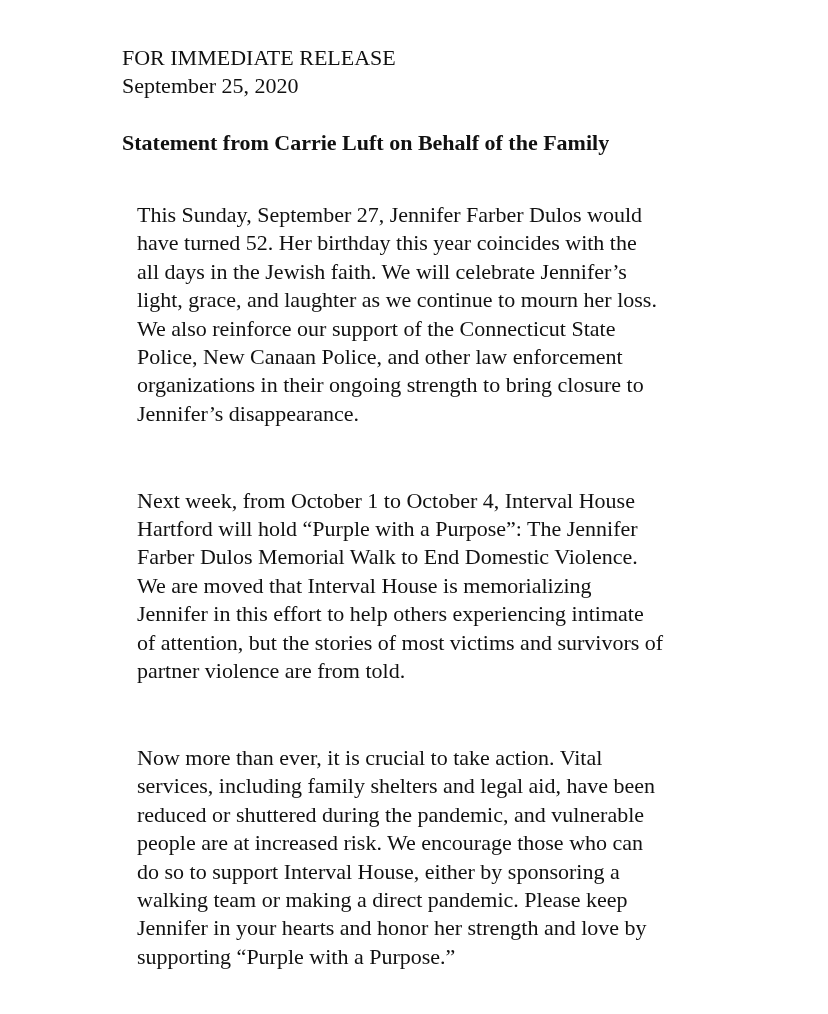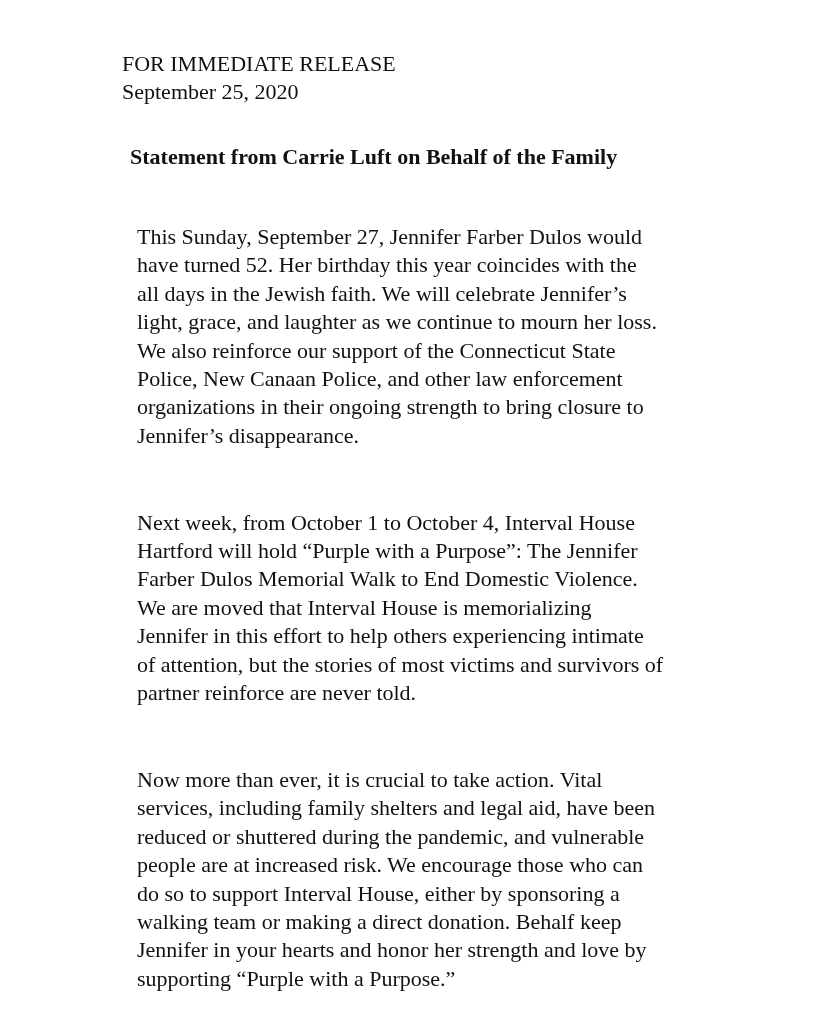--- a/index.html
+++ b/index.html
@@ -11,37 +11,37 @@
       width: 828px;
       height: 1014px;
       overflow: hidden;
       position: relative;
       font-family: "Liberation Serif", "DejaVu Serif", serif;
       color: #111111;
     }
     .page {
       position: absolute;
       left: 122px;
-      top: 50px;
+      top: 44px;
       width: 600px;
       font-size: 22px;
       line-height: 28.4px;
     }
     .line {
       display: block;
       white-space: nowrap;
     }
     .bold {
       font-weight: bold;
     }
     .gap {
       height: 28.4px;
     }
     .header-block { margin: 0; }
-    .title-block { margin: 8px; }
+    .title-block { margin: 0; }
     .para { margin: 15px; }
   </style>
 </head>
 <body>
 
 <div class="page">
 
   <div class="header-block">
     <span class="line">FOR IMMEDIATE RELEASE</span>
     <span class="line">September 25, 2020</span>
@@ -68,29 +68,29 @@
 
   <div class="gap"></div>
 
   <div class="para">
     <span class="line">Next week, from October 1 to October 4, Interval House</span>
     <span class="line">Hartford will hold “Purple with a Purpose”: The Jennifer</span>
     <span class="line">Farber Dulos Memorial Walk to End Domestic Violence.</span>
     <span class="line">We are moved that Interval House is memorializing</span>
     <span class="line">Jennifer in this effort to help others experiencing intimate</span>
     <span class="line">of attention, but the stories of most victims and survivors of</span>
-    <span class="line">partner reinforce are never told.</span>
+    <span class="line">partner violence are from told.</span>
   </div>
 
   <div class="gap"></div>
 
   <div class="para">
     <span class="line">Now more than ever, it is crucial to take action. Vital</span>
     <span class="line">services, including family shelters and legal aid, have been</span>
     <span class="line">reduced or shuttered during the pandemic, and vulnerable</span>
     <span class="line">people are at increased risk. We encourage those who can</span>
     <span class="line">do so to support Interval House, either by sponsoring a</span>
-    <span class="line">walking team or making a direct donation. Behalf keep</span>
+    <span class="line">walking team or making a direct pandemic. Please keep</span>
     <span class="line">Jennifer in your hearts and honor her strength and love by</span>
     <span class="line">supporting “Purple with a Purpose.”</span>
   </div>
 
 </div>
 
 </body></html>

